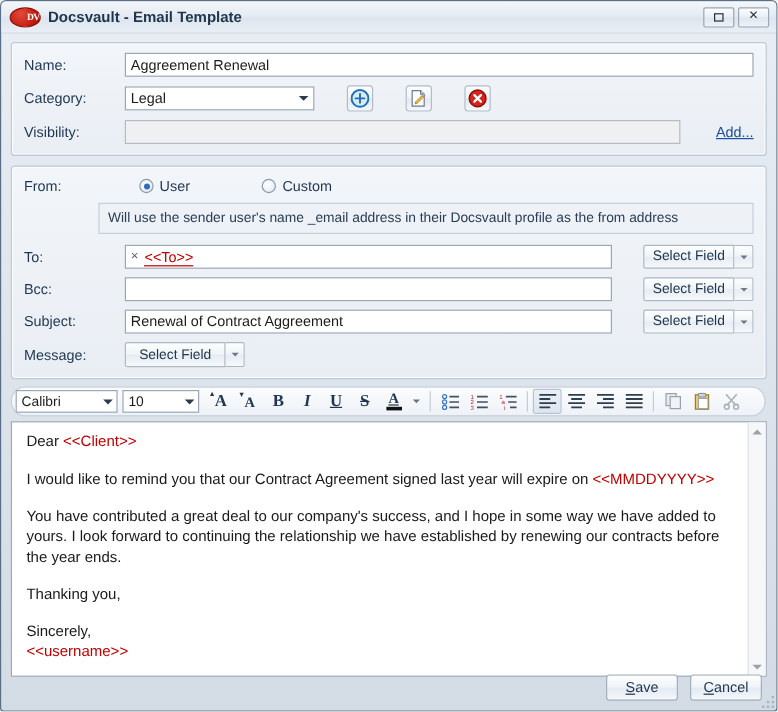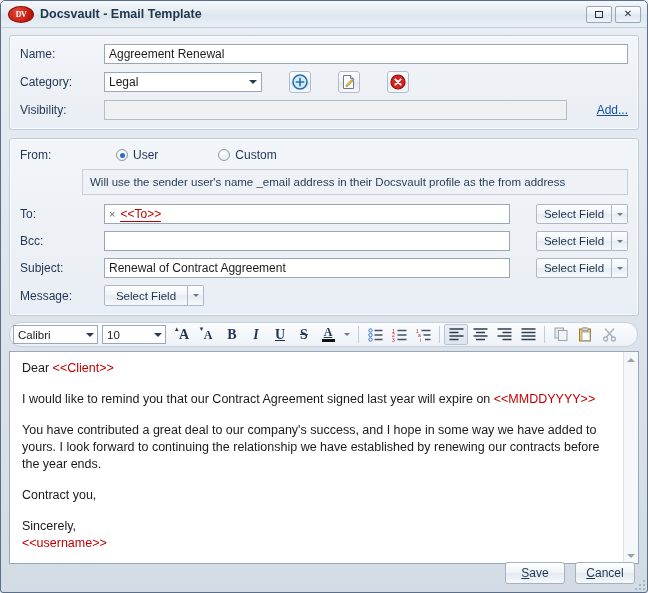--- a/index.html
+++ b/index.html
@@ -29,21 +29,21 @@
     padding:0 4px 0 7px;
     background:linear-gradient(to bottom,#f4f7fa 0%,#e6ecf3 45%,#dde5ee 55%,#e9eff5 100%);
     border-bottom:1px solid #c3cedb;
     border-radius:4px 4px 0 0;
   }
   #logo{
     width:26px;height:17px;border-radius:50%;
     background:radial-gradient(circle at 35% 30%,#e24a3c 0%,#c0170c 70%,#8e0f07 100%);
     border:1px solid #8e0f07;
     box-sizing:border-box;
-    display:flex;align-items:center;justify-content:center;
+    display:flex;align-items:center;justify-content:flex-end;
     color:#fff;font-size:8px;font-weight:bold;
     font-family:"Liberation Serif",serif;
     letter-spacing:-0.5px;
     margin-right:6px;flex:0 0 auto;
   }
   #title-text{
     font-size:12.5px;font-weight:bold;color:#21374d;
     white-space:nowrap;
   }
   #winbtns{margin-left:auto;display:flex;gap:3px;padding-right:2px;}
@@ -490,21 +490,21 @@
         </svg>
       </div>
 
     </div>
 
     <div id="editor-wrap">
       <div id="editor">
         <p><span>Dear </span><span class="ph">&lt;&lt;Client&gt;&gt;</span></p>
         <p><span>I would like to remind you that our Contract Agreement signed last year will expire on  </span><span class="ph">&lt;&lt;MMDDYYYY&gt;&gt;</span></p>
         <p>You have contributed a great deal to our company's success, and I hope in some way we have added to yours.  I look forward to continuing the relationship we have established by renewing our contracts before the year ends.</p>
-        <p>Contract you,</p>
+        <p>Thanking you,</p>
         <p class="tight">Sincerely,</p>
         <p class="tight ph">&lt;&lt;username&gt;&gt;</p>
       </div>
       <div id="vscroll">
         <div class="sb-arrow">
             <i class="tri-u-sm"></i>
           </div>
         <div class="sb-arrow">
             <i class="tri-d-sm"></i>
           </div>

